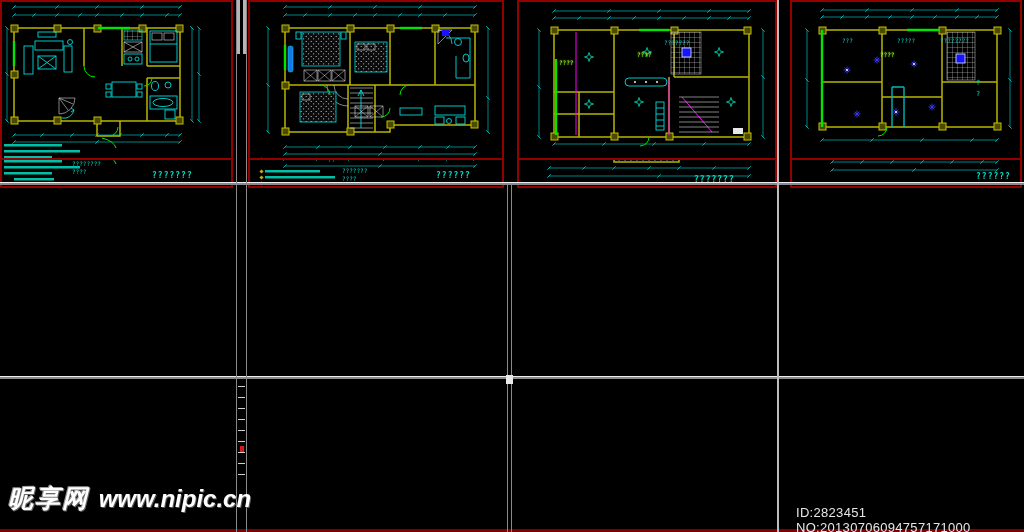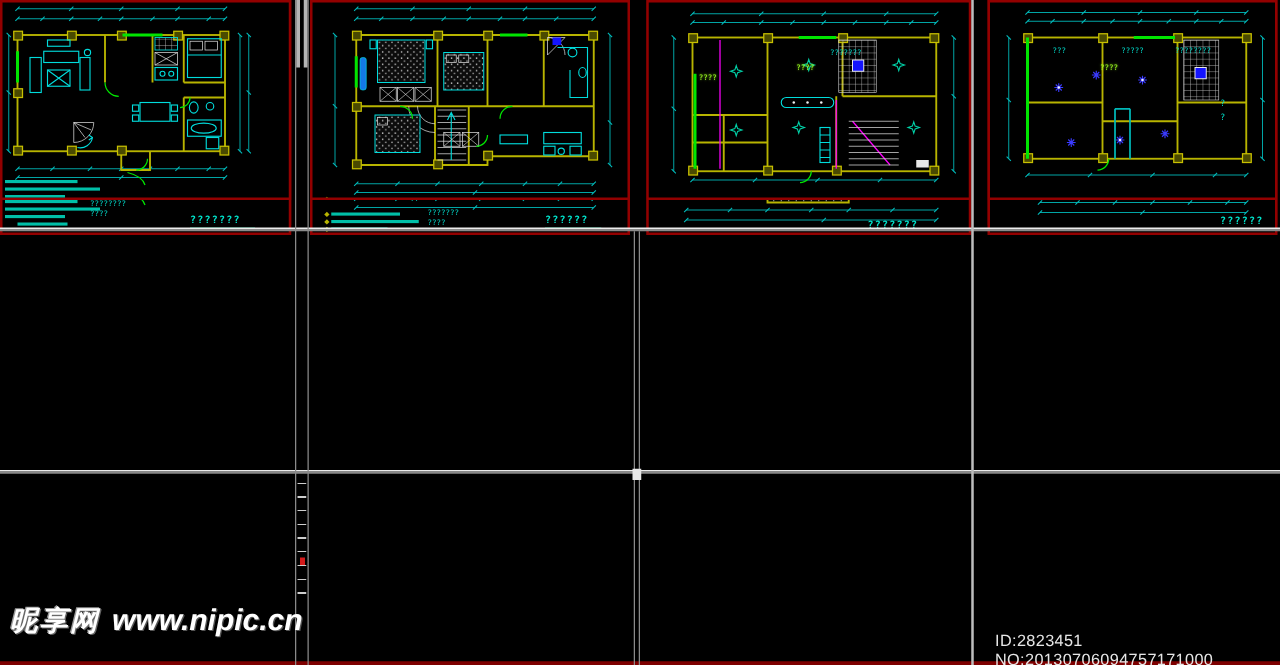--- a/index.html
+++ b/index.html
@@ -33,21 +33,21 @@
   .bline{position:absolute;left:0;top:529px;width:1024px;height:3px;background:#7e0000;}
   .vstrip{position:absolute;left:236px;top:0;width:11px;height:532px;border-left:1px solid #8a8a8a;border-right:1px solid #8a8a8a;box-sizing:border-box;}
   .vtop{position:absolute;left:0;top:0;width:100%;height:54px;border-left:3px solid #b5b5b5;border-right:3px solid #b5b5b5;box-sizing:border-box;}
   .vrungs{position:absolute;left:1px;top:386px;width:7px;height:92px;background:repeating-linear-gradient(to bottom,#cfcfcf 0 1px,transparent 1px 11px);}
   .vred{position:absolute;left:3px;top:446px;width:4px;height:6px;background:#d41a1a;}
   .vline2{position:absolute;left:507px;top:185px;width:5px;height:347px;border-left:1px solid #8a8a8a;border-right:1px solid #8a8a8a;box-sizing:border-box;}
   .vblip{position:absolute;left:506px;top:375px;width:7px;height:9px;background:#e8e8e8;}
   .vline3{position:absolute;left:777px;top:0;width:2px;height:532px;background:#bdbdbd;}
   
   .wm{position:absolute;left:8px;top:482px;white-space:nowrap;color:#fff;}
-  .wm-cn{font-size:22px;font-weight:bold;font-style:italic;letter-spacing:2px;text-shadow:1px 1px 0 #666,-1px -1px 0 #999;}
+  .wm-cn{font-size:25px;font-weight:bold;font-style:italic;letter-spacing:2px;text-shadow:1px 1px 0 #666,-1px -1px 0 #999;}
   .wm-url{font-size:24px;font-weight:bold;font-style:italic;font-family:"Liberation Sans",sans-serif;text-shadow:1px 1px 0 #555;}
   .fid{position:absolute;left:796px;top:505px;color:#e6e6e6;font-size:13px;font-family:"Liberation Sans",sans-serif;letter-spacing:.3px;}
 </style>
 </head>
 <body>
 
 <div id="stage">
 
 <svg width="0" height="0" style="position:absolute">
 <defs>

